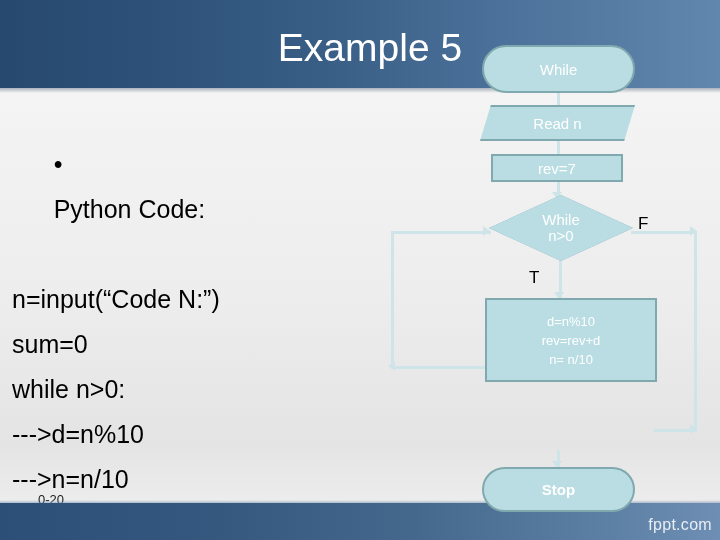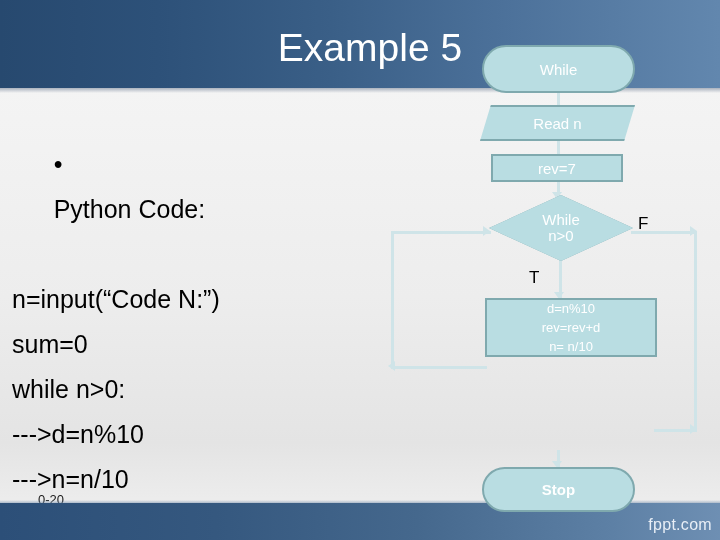--- a/index.html
+++ b/index.html
@@ -167,21 +167,21 @@
     position: absolute;
     left: 0; top: 0; width: 144px; height: 66px;
     display: flex; flex-direction: column;
     align-items: center; justify-content: center;
     color: #ffffff;
     font-size: 15px;
     line-height: 16px;
     z-index: 5;
   }
   .n-process {
-    left: 485px; top: 298px; width: 172px; height: 59px;
+    left: 485px; top: 298px; width: 172px; height: 84px;
     flex-direction: column;
     font-size: 13px;
     line-height: 19px;
   }
   .n-print {
     left: 484px; top: 408px; width: 178px; height: 44px;
     flex-direction: column;
     font-size: 14px;
     line-height: 19px;
     border: none;

